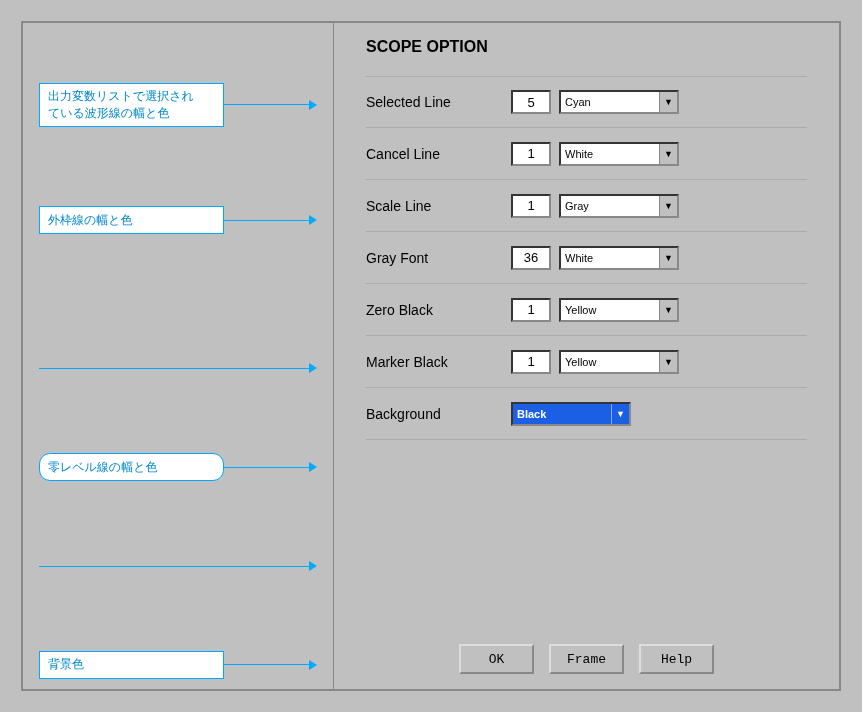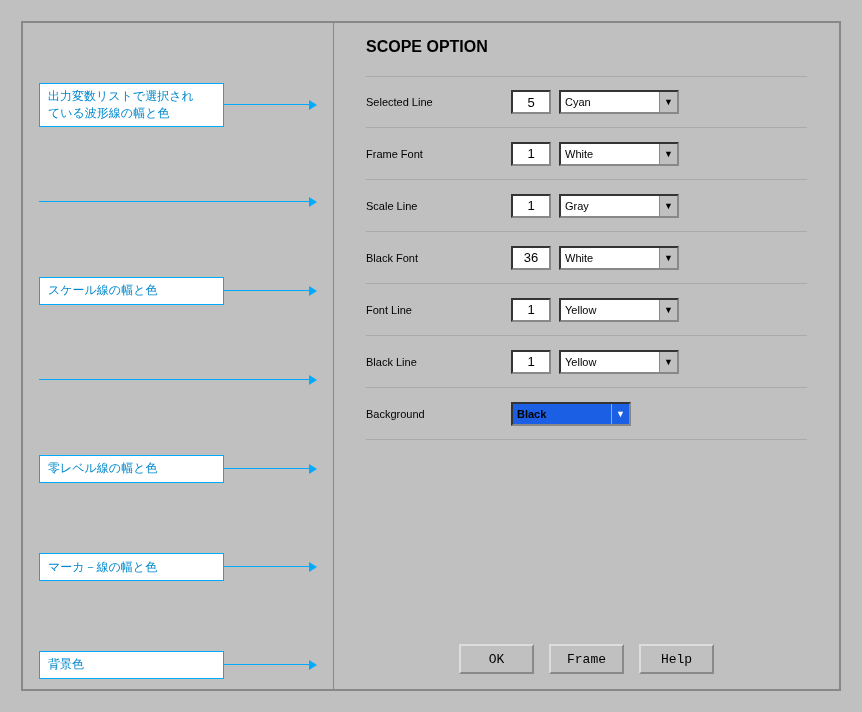--- a/index.html
+++ b/index.html
@@ -103,21 +103,21 @@
       height: 52px;
       border-bottom: 1px solid #aaa;
     }
 
     .option-row:first-child {
       border-top: 1px solid #aaa;
     }
 
     .option-label {
       width: 145px;
-      font-size: 11px;
+      font-size: 14px;
       color: #000;
     }
 
     .option-controls {
       display: flex;
       align-items: center;
       gap: 8px;
     }
 
     .width-input {
@@ -206,65 +206,56 @@
       </div>
       <div class="annotation-arrow">
         <div class="arrow-line"></div>
         <div class="arrow-head"></div>
       </div>
     </div>
 
     <div style="height:18px;"></div>
 
     <div class="annotation-item">
-      <div class="annotation-arrow">
-        <div class="arrow-line"></div>
-        <div class="arrow-head"></div>
-      </div>
-    </div>
-
-    <div style="height:18px;"></div>
-
-    <div class="annotation-item">
       <div class="annotation-box" style="min-height:28px;">
-        <span>スケール線の幅と色</span>
-      </div>
-      <div class="annotation-arrow">
-        <div class="arrow-line"></div>
-        <div class="arrow-head"></div>
-      </div>
-    </div>
-
-    <div style="height:18px;"></div>
-
-    <div class="annotation-item">
-      <div class="annotation-arrow">
-        <div class="arrow-line"></div>
-        <div class="arrow-head"></div>
-      </div>
-    </div>
-
-    <div style="height:18px;"></div>
-
-    <div class="annotation-item">
-      <div class="annotation-box" style="min-height:28px;">
+        <span>外枠線の幅と色</span>
+      </div>
+      <div class="annotation-arrow">
+        <div class="arrow-line"></div>
+        <div class="arrow-head"></div>
+      </div>
+    </div>
+
+    <div style="height:18px;"></div>
+
+
+    <div style="height:18px;"></div>
+
+    <div class="annotation-item">
+      <div class="annotation-arrow">
+        <div class="arrow-line"></div>
+        <div class="arrow-head"></div>
+      </div>
+    </div>
+
+    <div style="height:18px;"></div>
+
+    <div class="annotation-item">
+      <div class="annotation-box" style="min-height:28px;border-radius:11px;">
         <span>零レベル線の幅と色</span>
       </div>
       <div class="annotation-arrow">
         <div class="arrow-line"></div>
         <div class="arrow-head"></div>
       </div>
     </div>
 
     <div style="height:18px;"></div>
 
     <div class="annotation-item">
-      <div class="annotation-box" style="min-height:28px;">
-        <span>マーカ－線の幅と色</span>
-      </div>
       <div class="annotation-arrow">
         <div class="arrow-line"></div>
         <div class="arrow-head"></div>
       </div>
     </div>
 
     <div style="height:18px;"></div>
 
     <div class="annotation-item">
       <div class="annotation-box" style="min-height:28px;font-family:Liberation Mono, monospace;">
@@ -298,21 +289,21 @@
               <option>Green</option>
               <option>Blue</option>
               <option>Magenta</option>
             </select>
             <div class="dropdown-arrow">▼</div>
           </div>
         </div>
       </div>
 
       <div class="option-row">
-        <div class="option-label">Frame Font</div>
+        <div class="option-label">Cancel Line</div>
         <div class="option-controls">
           <input type="text" class="width-input" value="1" style="">
           <div class="select-wrapper">
             <select>
               <option>Cyan</option>
               <option selected="">White</option>
               <option>Gray</option>
               <option>Yellow</option>
               <option>Black</option>
               <option>Red</option>
@@ -340,63 +331,63 @@
               <option>Green</option>
               <option>Blue</option>
               <option>Magenta</option>
             </select>
             <div class="dropdown-arrow">▼</div>
           </div>
         </div>
       </div>
 
       <div class="option-row">
-        <div class="option-label">Black Font</div>
+        <div class="option-label">Gray Font</div>
         <div class="option-controls">
           <input type="text" class="width-input" value="36" style="">
           <div class="select-wrapper">
             <select>
               <option>Cyan</option>
               <option selected="">White</option>
               <option>Gray</option>
               <option>Yellow</option>
               <option>Black</option>
               <option>Red</option>
               <option>Green</option>
               <option>Blue</option>
               <option>Magenta</option>
             </select>
             <div class="dropdown-arrow">▼</div>
           </div>
         </div>
       </div>
 
       <div class="option-row">
-        <div class="option-label">Font Line</div>
+        <div class="option-label">Zero Black</div>
         <div class="option-controls">
           <input type="text" class="width-input" value="1" style="">
           <div class="select-wrapper">
             <select>
               <option>Cyan</option>
               <option>White</option>
               <option>Gray</option>
               <option selected="">Yellow</option>
               <option>Black</option>
               <option>Red</option>
               <option>Green</option>
               <option>Blue</option>
               <option>Magenta</option>
             </select>
             <div class="dropdown-arrow">▼</div>
           </div>
         </div>
       </div>
 
       <div class="option-row">
-        <div class="option-label">Black Line</div>
+        <div class="option-label">Marker Black</div>
         <div class="option-controls">
           <input type="text" class="width-input" value="1" style="">
           <div class="select-wrapper">
             <select>
               <option>Cyan</option>
               <option>White</option>
               <option>Gray</option>
               <option selected="">Yellow</option>
               <option>Black</option>
               <option>Red</option>
@@ -406,21 +397,21 @@
             </select>
             <div class="dropdown-arrow">▼</div>
           </div>
         </div>
       </div>
 
       <div class="option-row background-row">
         <div class="option-label">Background</div>
         <div class="option-controls">
           <div class="select-wrapper selected-black">
-            <select style="background:#1a5fe4; color:#000000; font-weight:bold; width:120px;">
+            <select style="background:#1a5fe4; color:#ffffff; font-weight:bold; width:120px;">
               <option>Cyan</option>
               <option>White</option>
               <option>Gray</option>
               <option>Yellow</option>
               <option selected="">Black</option>
               <option>Red</option>
               <option>Green</option>
               <option>Blue</option>
               <option>Magenta</option>
             </select>

